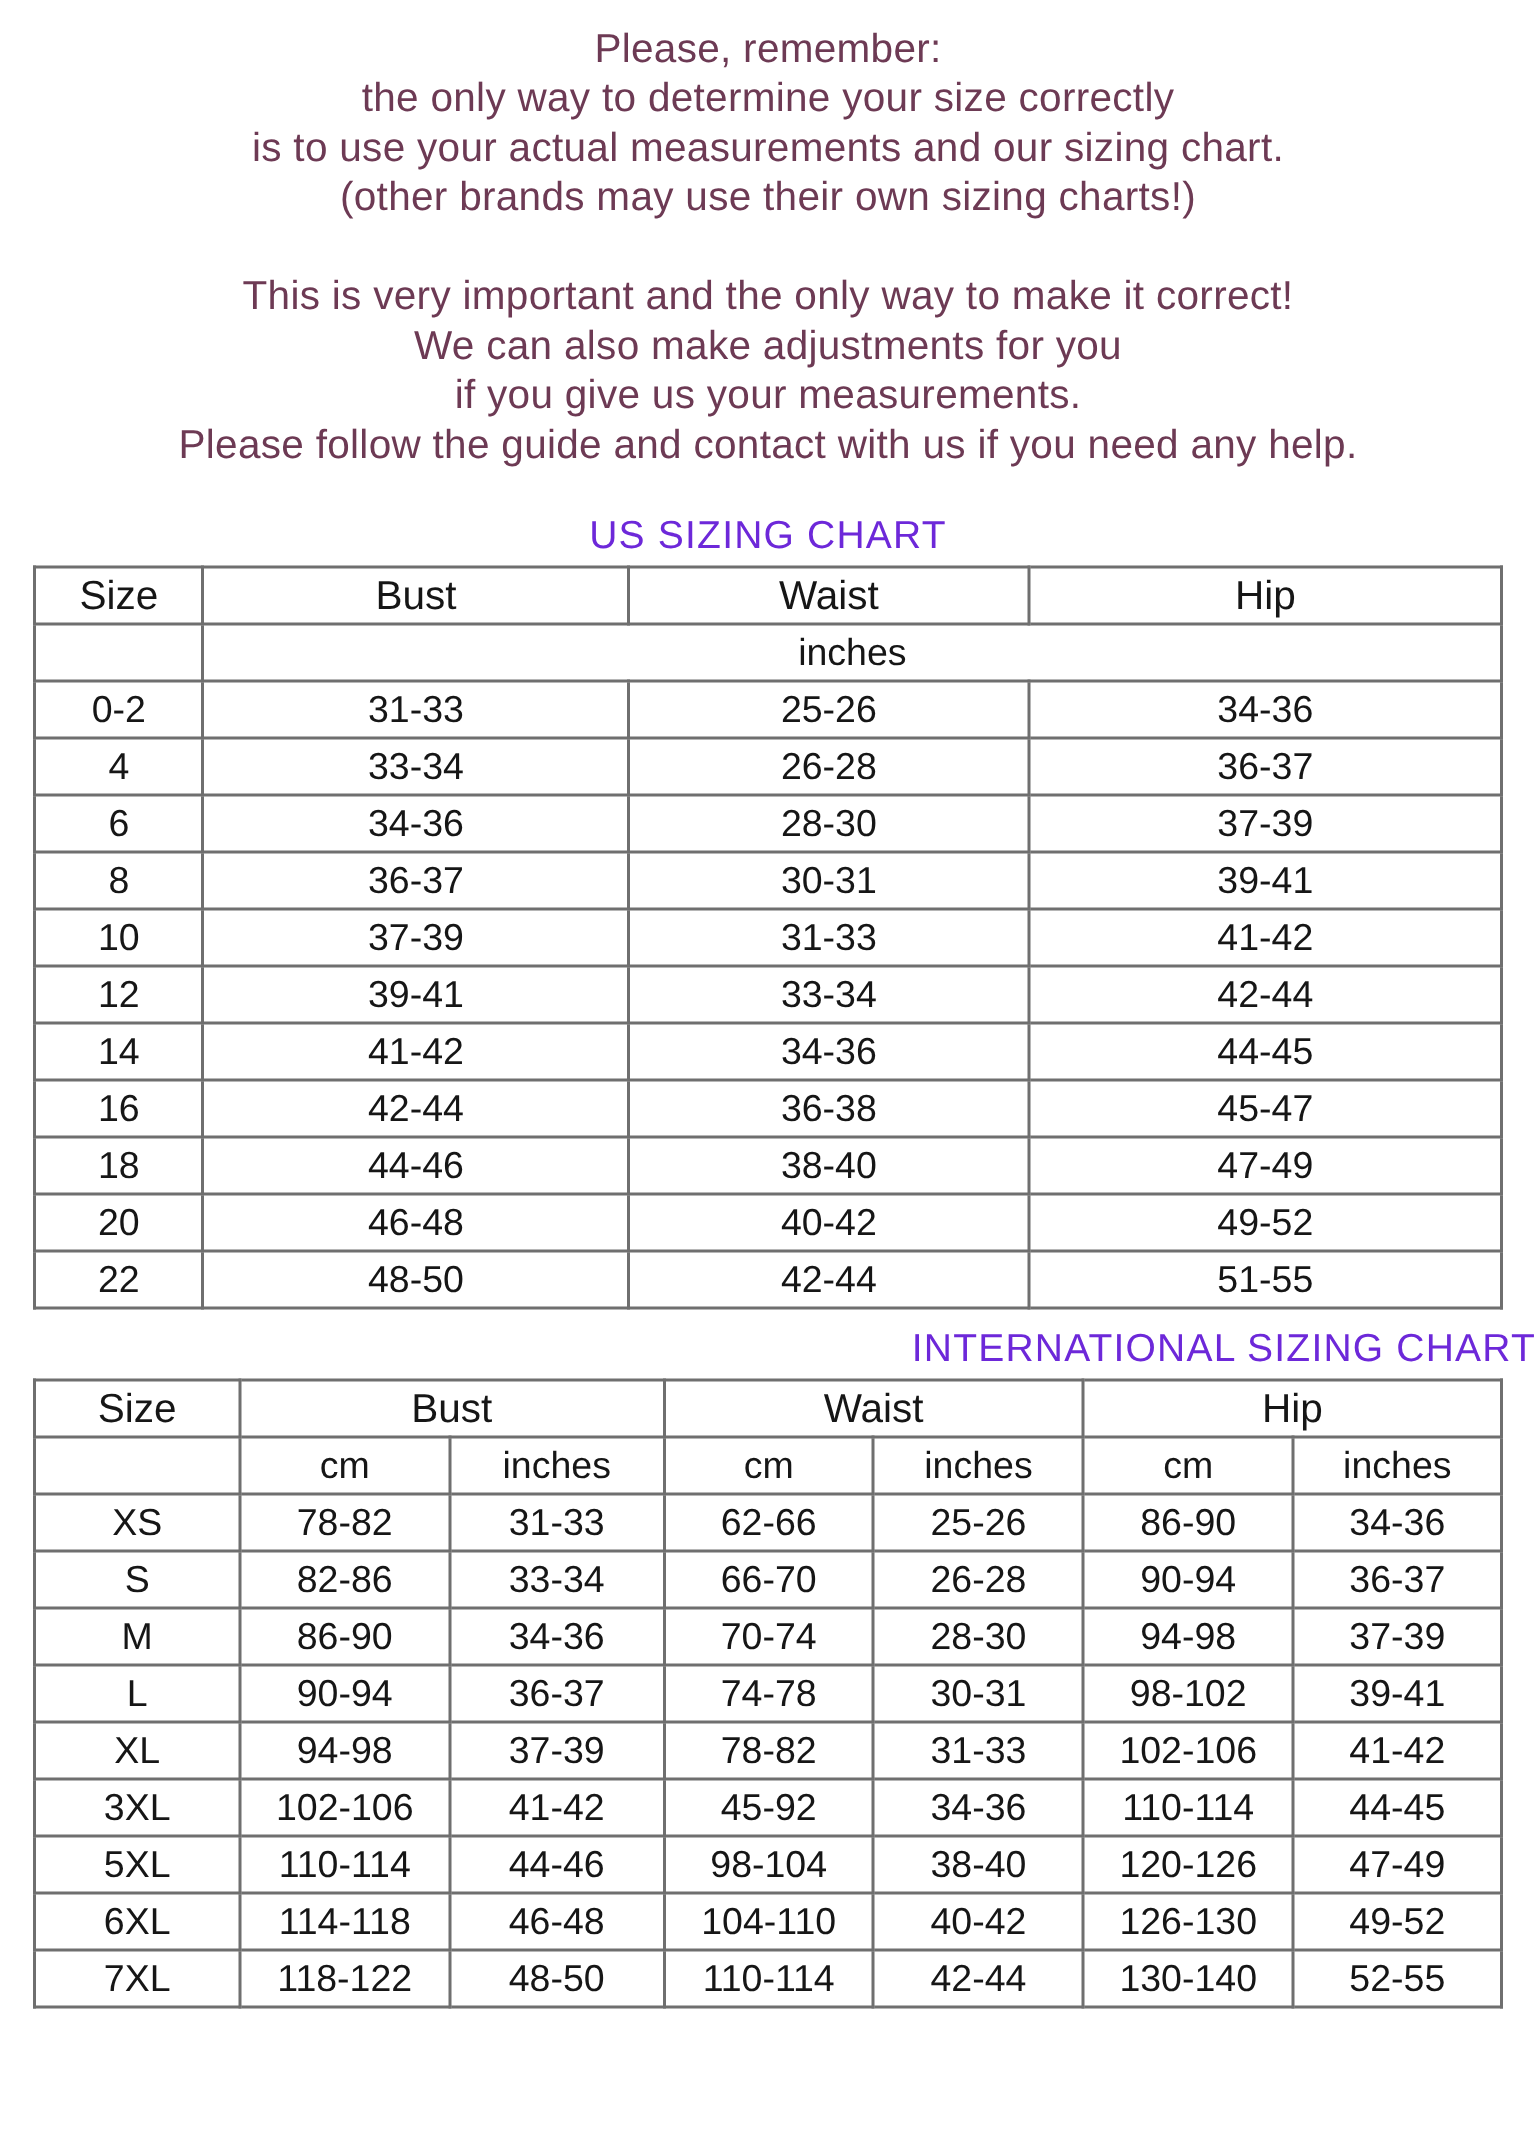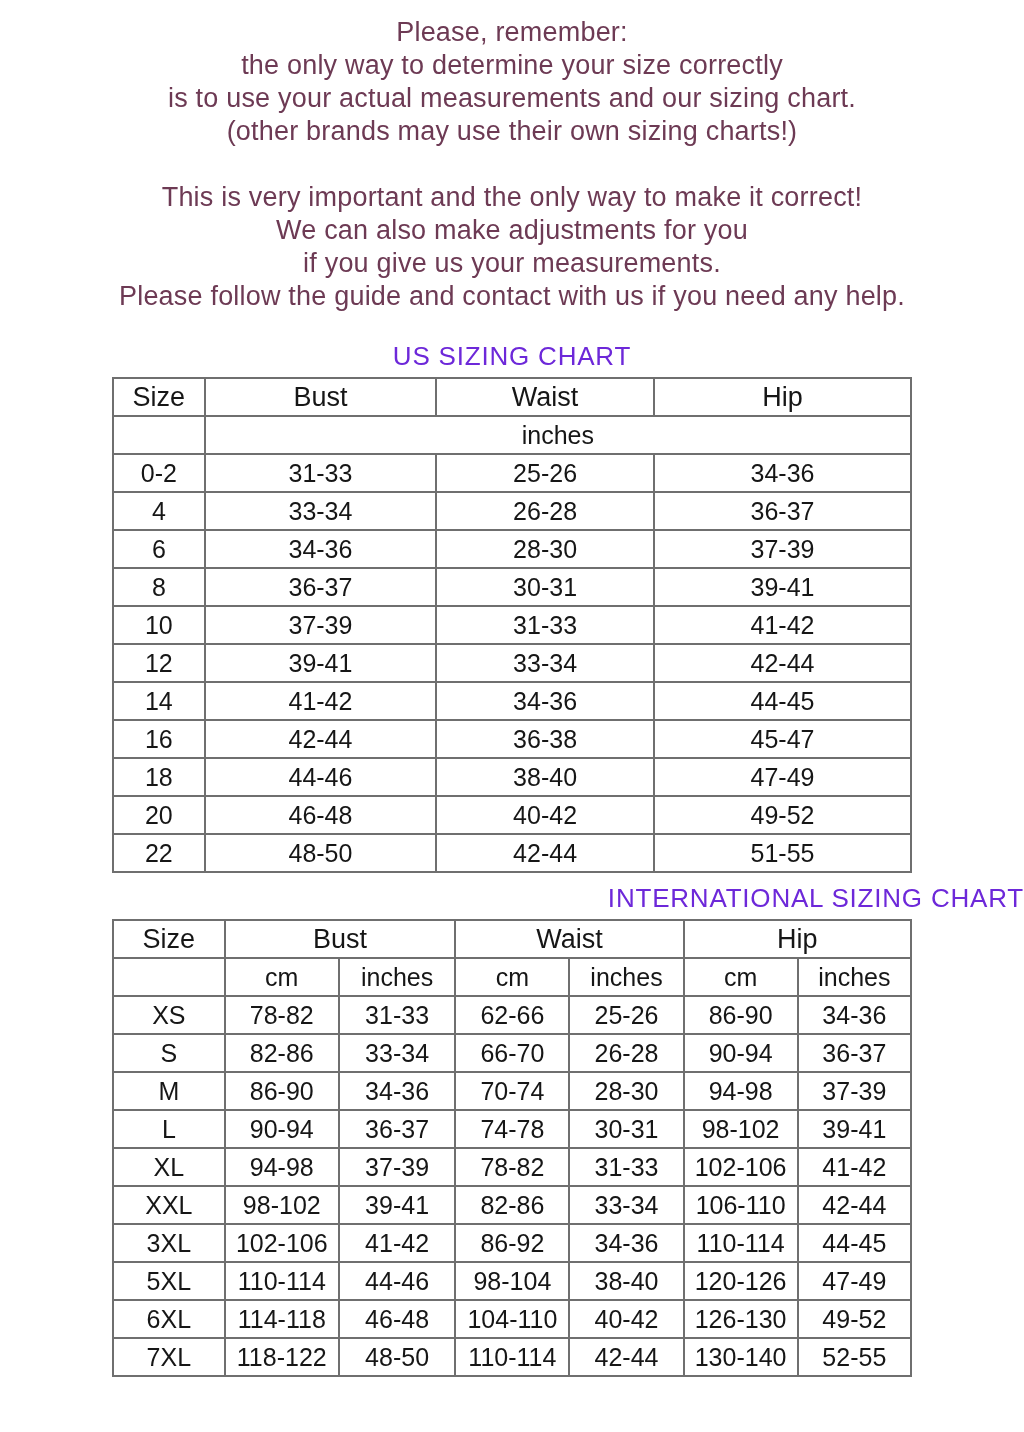--- a/index.html
+++ b/index.html
@@ -28,21 +28,21 @@
     text-align: center;
     font-size: 26px;
     font-weight: 300;
     letter-spacing: 0.8px;
     color: #6d28d9;
     line-height: 30px;
   }
   .chart-title.first  { margin: 28px 0 6px; }
   .chart-title.second { margin: 10px 0 6px; text-align: right; }
   table.sizing {
-    width: 800px;
+    width: 980px;
     margin: 0 auto;
     border-collapse: collapse;
     table-layout: fixed;
   }
   table.sizing th,
   table.sizing td {
     border: 2px solid #6f6f6f;
     height: 36px;
     padding: 0;
     text-align: center;
@@ -231,33 +231,24 @@
       <tr>
         <td>XL</td>
         <td>94-98</td>
         <td>37-39</td>
         <td>78-82</td>
         <td>31-33</td>
         <td>102-106</td>
         <td>41-42</td>
       </tr>
       <tr>
-        <td>XXL</td>
-        <td>98-102</td>
-        <td>39-41</td>
-        <td>82-86</td>
-        <td>33-34</td>
-        <td>106-110</td>
-        <td>42-44</td>
-      </tr>
-      <tr>
         <td>3XL</td>
         <td>102-106</td>
         <td>41-42</td>
-        <td>86-92</td>
+        <td>45-92</td>
         <td>34-36</td>
         <td>110-114</td>
         <td>44-45</td>
       </tr>
       <tr>
         <td>5XL</td>
         <td>110-114</td>
         <td>44-46</td>
         <td>98-104</td>
         <td>38-40</td>

